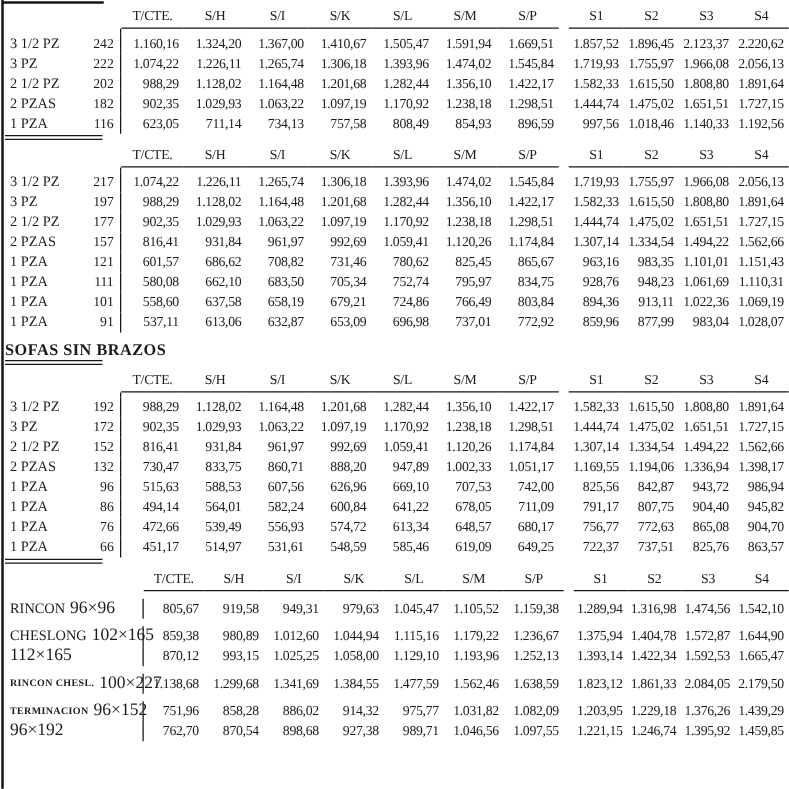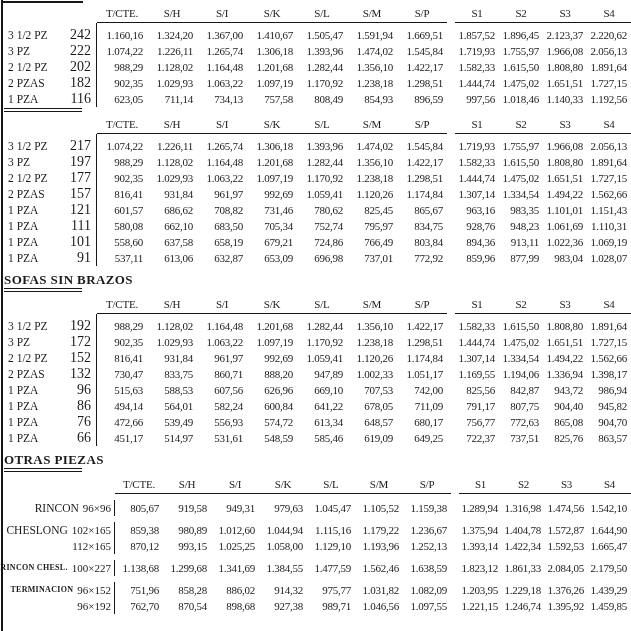--- a/index.html
+++ b/index.html
@@ -21,25 +21,25 @@
   .hcell{font-weight:400;font-size:11px;text-align:center;line-height:14px;padding-bottom:2px;white-space:nowrap;letter-spacing:-.2px;}
   .hcell.g1,.hcell.g2{border-bottom:1.6px solid #161616;}
   .hsp,.hlabel{border-bottom:none;}
 
   .gaprow{height:4px;}
   .gaprow .labelcell{height:100%;}
 
   .datarow{height:16px;line-height:16px;}
   .cell{text-align:right;padding-right:4px;font-size:11px;letter-spacing:-.25px;white-space:nowrap;}
   .labelcell{display:flex;justify-content:space-between;align-items:baseline;padding:0 5px 0 4px;border-right:1.7px solid #161616;white-space:nowrap;}
-  .wide .labelcell{justify-content:flex-end;gap:4px;padding-right:3px;}
+  .wide .labelcell{justify-content:flex-start;gap:4px;padding-right:3px;}
   .name{font-weight:400;font-size:11.5px;}
   .small-name{font-weight:700;font-size:8px;letter-spacing:.3px;align-self:center;}
-  .code{font-size:14px;text-align:right;}
-  .size{font-size:11px;}
+  .code{font-size:11px;text-align:right;}
+  .size{font-size:14px;}
   .group{margin-top:0;}
   .wide .group{margin-top:6px;}
 </style>
 </head>
 <body>
 
 <div class="page-left-border"></div>
 <div class="top-cut-line"></div>
 <div class="content" id="sections">
     <div class="section">
@@ -483,21 +483,20 @@
           <div class="cell">649,25</div>
           <div class="csp"></div>
           <div class="cell">722,37</div>
           <div class="cell">737,51</div>
           <div class="cell">825,76</div>
           <div class="cell">863,57</div>
         </div>
       </div>
     </div>
     <div class="section wide">
-      <div class="section-title">OTRAS PIEZAS</div>
       <div class="title-underline"></div>
       <div class="row hrow">
         <div class="hlabel"></div>
         <div class="hcell g1">T/CTE.</div>
         <div class="hcell g1">S/H</div>
         <div class="hcell g1">S/I</div>
         <div class="hcell g1">S/K</div>
         <div class="hcell g1">S/L</div>
         <div class="hcell g1">S/M</div>
         <div class="hcell g1">S/P</div>

